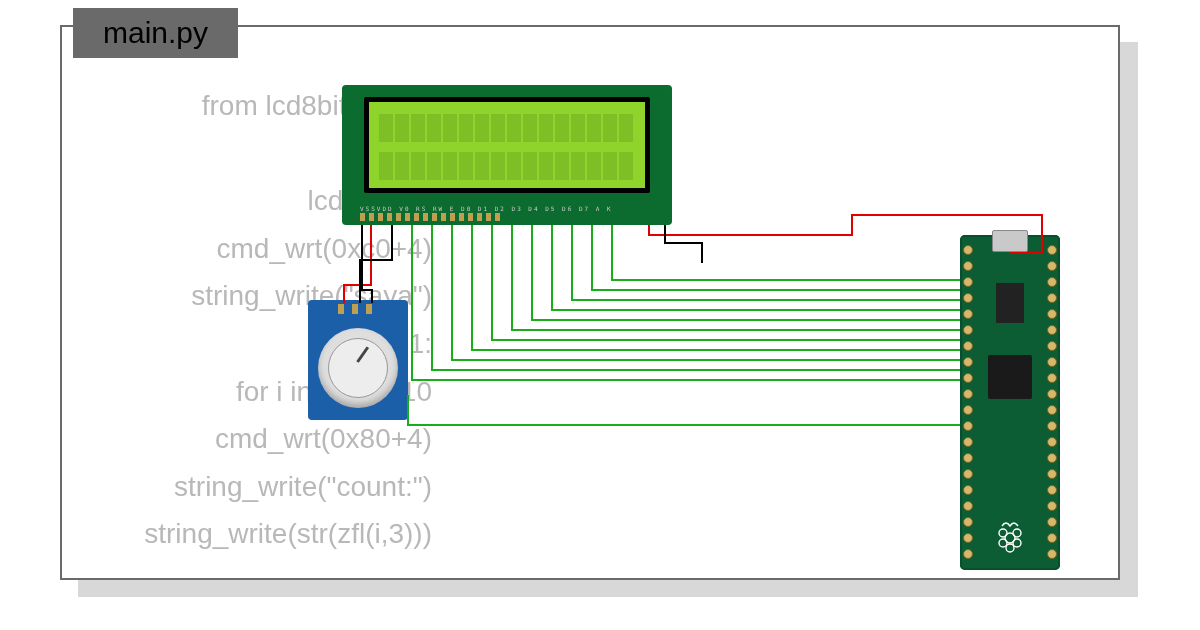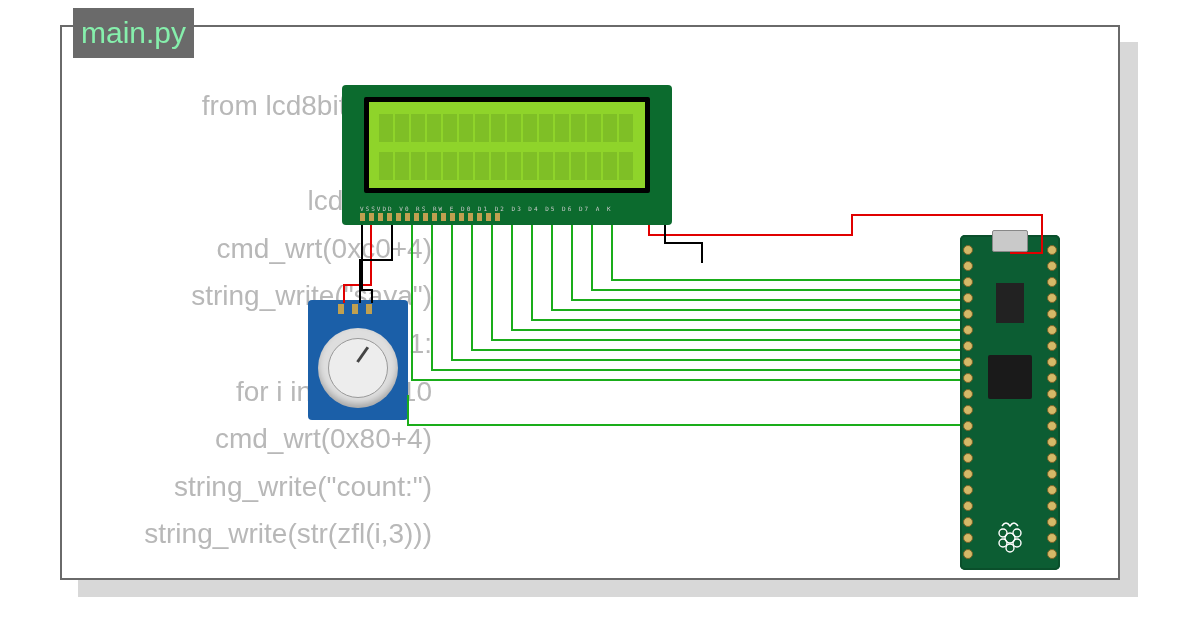--- a/index.html
+++ b/index.html
@@ -27,24 +27,24 @@
     height: 555px;
     background: #fff;
     border: 2px solid #6a6a6a;
     text-align: right;
   }
   .tab {
     position: absolute;
     left: 73px;
     top: 8px;
     background: #6a6a6a;
-    color: #86efac;
+    color: #000000;
     font-size: 30px;
     font-weight: 400;
-    padding: 8px 8px;
+    padding: 8px 30px;
     z-index: 10;
     font-family: -apple-system, sans-serif;
   }
   .code-area {
     position: absolute;
     left: 20px;
     top: 55px;
     font-size: 28px;
     line-height: 1.7;
     color: #b8b8b8;

